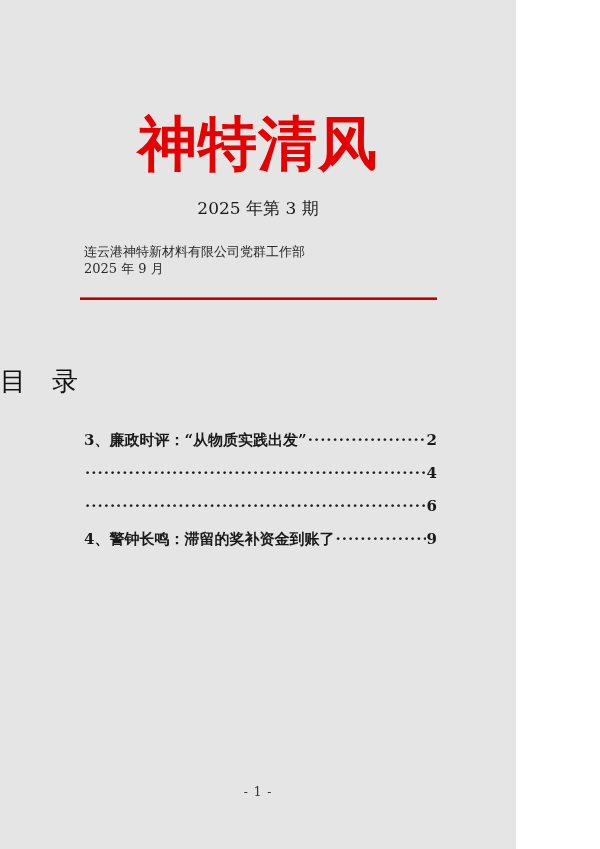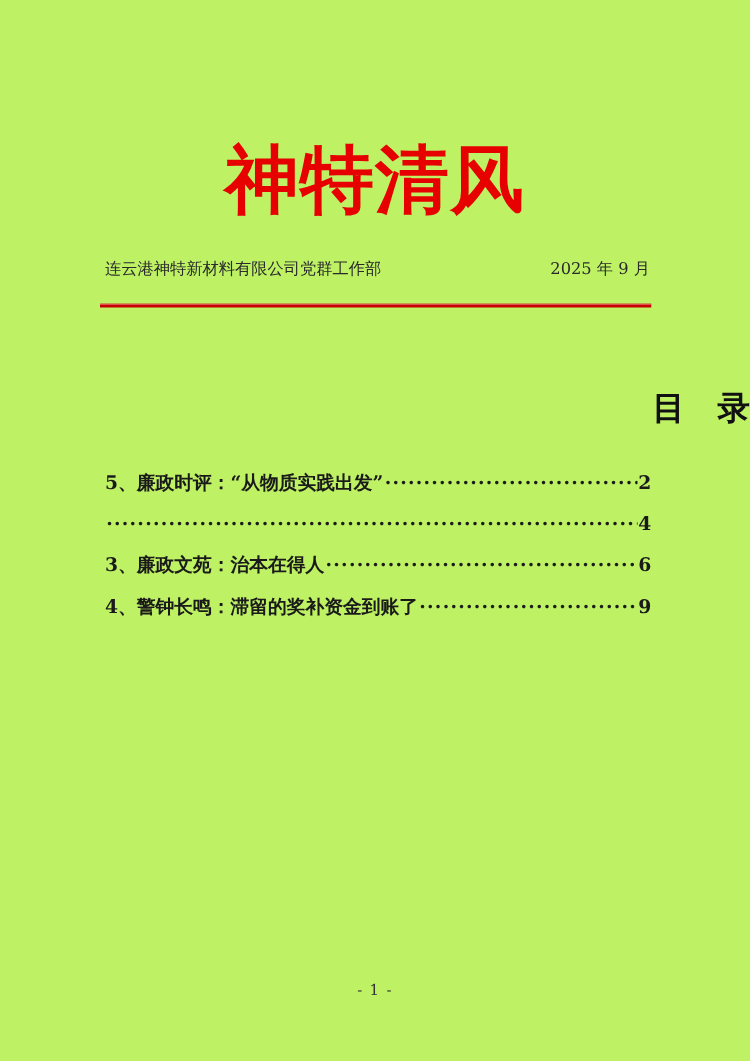--- a/index.html
+++ b/index.html
@@ -1,21 +1,21 @@
 <!DOCTYPE html>
 <html><head>
 <meta charset="utf-8">
 <style>
   * { margin: 0; padding: 0; box-sizing: border-box; }
   html, body { background: #ffffff; }
   .page {
     position: relative;
-    width: 600px;
+    width: 516px;
     height: 849px;
-    background: #bef264;
+    background: #e5e5e5;
     font-family: "DejaVu Serif", "Liberation Serif", serif;
     color: #1a1a1a;
     overflow: hidden;
   }
   .masthead-title {
     margin-top: 106px;
     text-align: center;
     font-size: 59px;
     line-height: 1.3;
     font-weight: 600;
@@ -30,33 +30,34 @@
     color: #1a1a1a;
   }
   .publisher-row {
     display: flex;
     justify-content: space-between;
     align-items: baseline;
     margin: 24px 80px 0 84px;
     font-size: 13px;
     line-height: 1.35;
     color: #2a2a2a;
+    flex-direction: column;
   }
   .masthead-divider {
     margin: 19px 79px 0 80px;
     height: 3px;
     background: #c40000;
     border-top: 1px solid #e05050;
   }
   .toc-heading {
     margin-top: 63px;
-    text-align: right;
+    text-align: left;
     font-size: 26px;
     line-height: 1.45;
-    font-weight: 700;
+    font-weight: 400;
     color: #111;
   }
   .toc-list {
     margin: 30px 79px 0 84px;
   }
   .toc-entry {
     display: flex;
     align-items: baseline;
     height: 33px;
     font-size: 15px;
@@ -85,45 +86,45 @@
     letter-spacing: 1px;
   }
 </style>
 </head>
 <body>
 
 <div class="page">
 
   <div class="masthead-title">神特清风</div>
 
+  <div class="issue-line">2025 年第 3 期</div>
 
   <div class="publisher-row">
     <span>连云港神特新材料有限公司党群工作部</span>
     <span>2025 年 9 月</span>
   </div>
 
   <div class="masthead-divider"></div>
 
   <div class="toc-heading">目　录</div>
 
   <div class="toc-list">
 
     <div class="toc-entry">
-      <span class="entry-label">5、廉政时评：“从物质实践出发”</span>
+      <span class="entry-label">3、廉政时评：“从物质实践出发”</span>
       <span class="dot-leader">························································································································</span>
       <span class="entry-page">2</span>
     </div>
 
     <div class="toc-entry">
       <span class="dot-leader">························································································································</span>
       <span class="entry-page">4</span>
     </div>
 
     <div class="toc-entry">
-      <span class="entry-label">3、廉政文苑：治本在得人</span>
       <span class="dot-leader">························································································································</span>
       <span class="entry-page">6</span>
     </div>
 
     <div class="toc-entry">
       <span class="entry-label">4、警钟长鸣：滞留的奖补资金到账了</span>
       <span class="dot-leader">························································································································</span>
       <span class="entry-page">9</span>
     </div>
 

